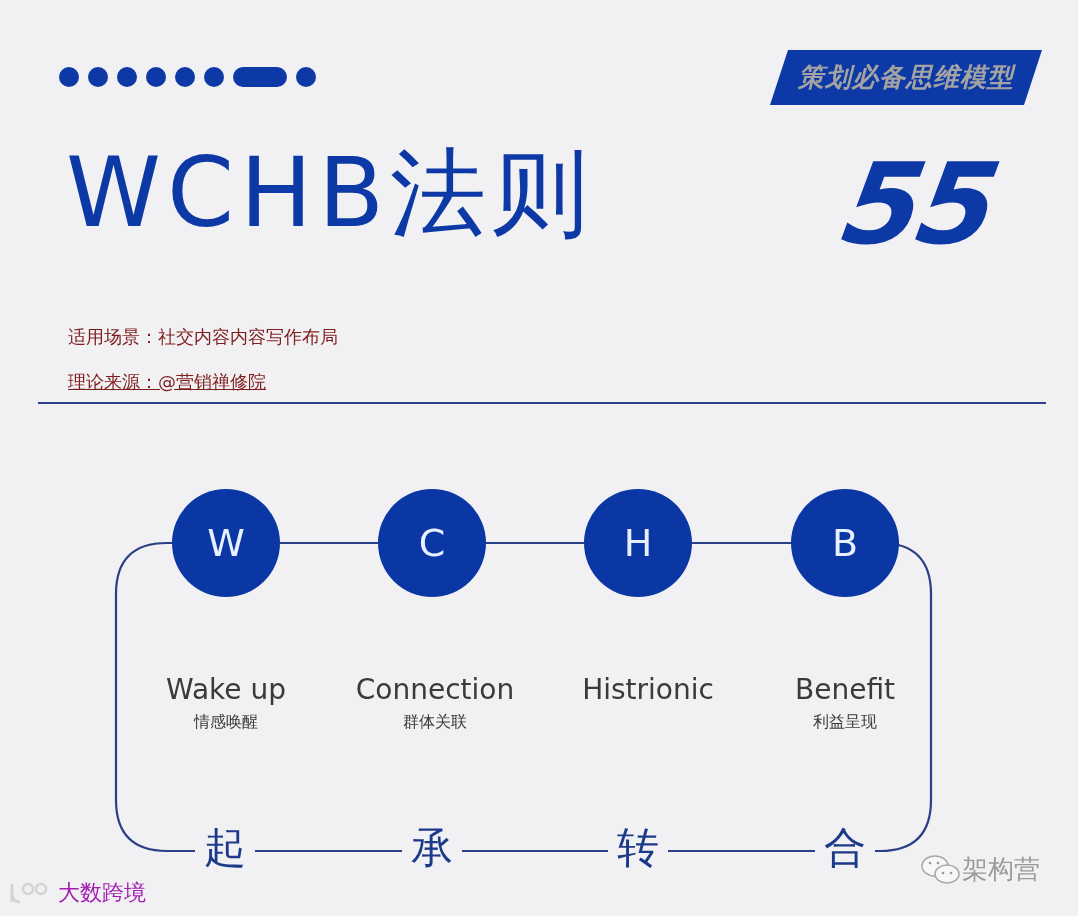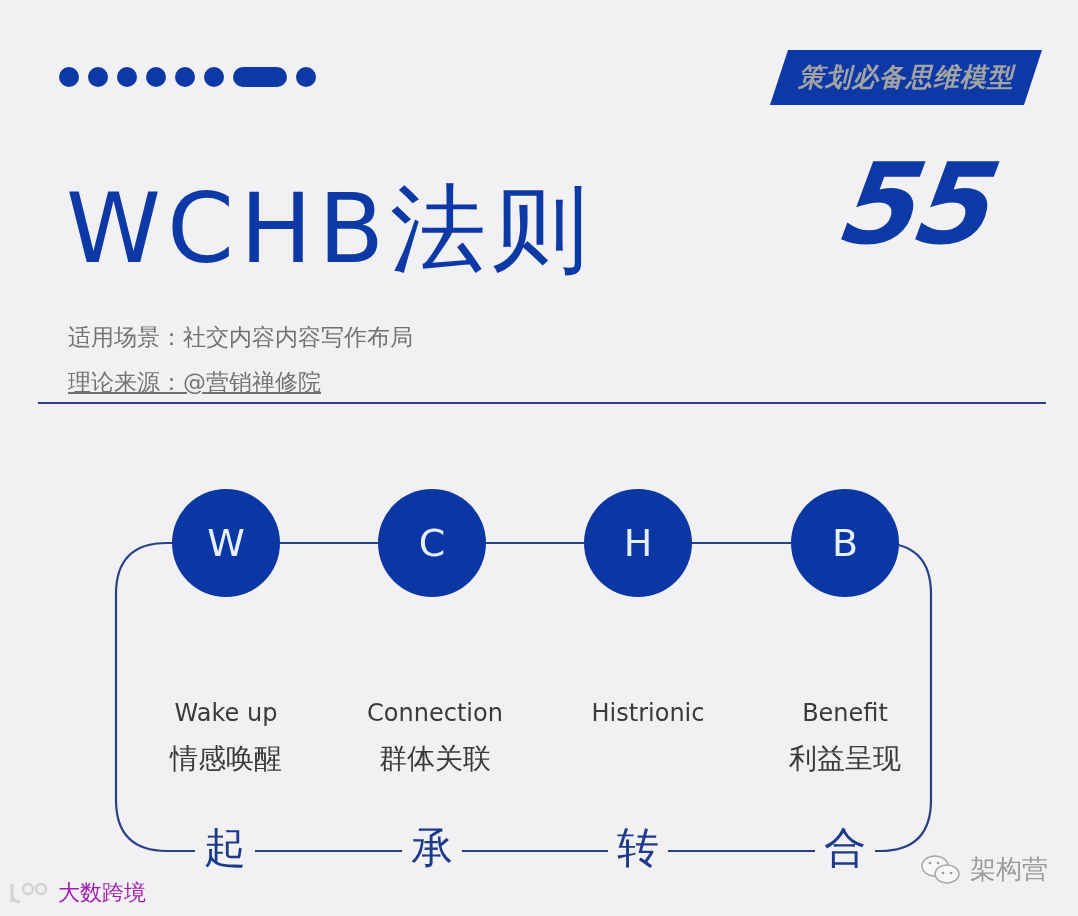--- a/index.html
+++ b/index.html
@@ -6,55 +6,55 @@
     body {
       width: 1078px; height: 916px; background: #f1f1f3; position: relative; overflow: hidden;
       font-family: "DejaVu Sans", "Liberation Sans", sans-serif;
     }
     .abs { position: absolute; }
     .dots { left: 59px; top: 66px; height: 22px; display: flex; align-items: center; gap: 9px; }
     .dot { width: 20px; height: 20px; border-radius: 50%; background: #0d39a6; }
     .pill { width: 54px; height: 20px; border-radius: 10px; background: #0d39a6; }
     .title {
       left: 66px; top: 138px; font-size: 96px; line-height: 110px; color: #0d39a6;
-      font-family: "DejaVu Sans", sans-serif; font-weight: normal; letter-spacing: 6px; margin-top: 36px;
+      font-family: "DejaVu Sans", sans-serif; font-weight: normal; letter-spacing: 6px;
     }
     .banner {
       left: 770px; top: 50px; width: 272px; height: 55px;
       background: #0d39a6; clip-path: polygon(18px 0, 100% 0, calc(100% - 18px) 100%, 0 100%);
       display: flex; align-items: center; justify-content: center;
     }
     .banner span {
       color: #a3a3a3; font-size: 26px; font-style: italic; font-weight: bold;
       font-family: "DejaVu Serif", serif; letter-spacing: 1px;
     }
     .bignum {
       left: 846px; top: 148px; font-size: 112px; line-height: 112px; color: #0d39a6;
       font-weight: bold; font-style: italic; font-family: "DejaVu Sans", sans-serif; letter-spacing: -4px;
       transform: skewX(-10deg);
     }
-    .info { left: 68px; font-size: 23px; color: #737373; line-height: 30px; }
+    .info { left: 68px; font-size: 18px; color: #7f1d1d; line-height: 30px; }
     .info1 { top: 322px; }
     .info2 { top: 367px; text-decoration: underline; }
     .divider { left: 38px; top: 402px; width: 1008px; height: 2px; background: #2f3f8f; }
     svg.loop { left: 0; top: 0; }
     .circle {
       width: 108px; height: 108px; border-radius: 50%; background: #0b37a4;
       display: flex; align-items: center; justify-content: center;
       color: #e6f0ff; font-size: 38px; font-family: "DejaVu Sans", sans-serif; font-weight: normal;
     }
     .label { width: 200px; text-align: center; color: #3a3a3a; }
-    .label .en { font-size: 24px; line-height: 32px; display: block; margin-top: 23px; }
-    .label .zh { font-size: 28px; line-height: 32px; display: block; margin-top: 14px; }
+    .label .en { font-size: 28px; line-height: 32px; display: block; }
+    .label .zh { font-size: 16px; line-height: 32px; display: block; margin-top: 0; }
     .stage {
       width: 60px; height: 60px; text-align: center; font-size: 42px; line-height: 60px;
       color: #1d3a8a; background: #f1f1f3;
     }
     .wm-left { left: 8px; top: 878px; font-size: 22px; color: #a21caf; display: flex; align-items: center; gap: 6px; }
-    .wm-right { left: 920px; top: 852px; font-size: 26px; color: #9a9a9a; display: flex; align-items: center; gap: 8px; }
+    .wm-right { left: 920px; top: 852px; font-size: 26px; color: #9a9a9a; display: flex; align-items: center; }
   </style>
 </head>
 <body>
 
 <div class="abs dots">
   <div class="dot"></div>
   <div class="dot"></div>
   <div class="dot"></div>
   <div class="dot"></div>
   <div class="dot"></div>

